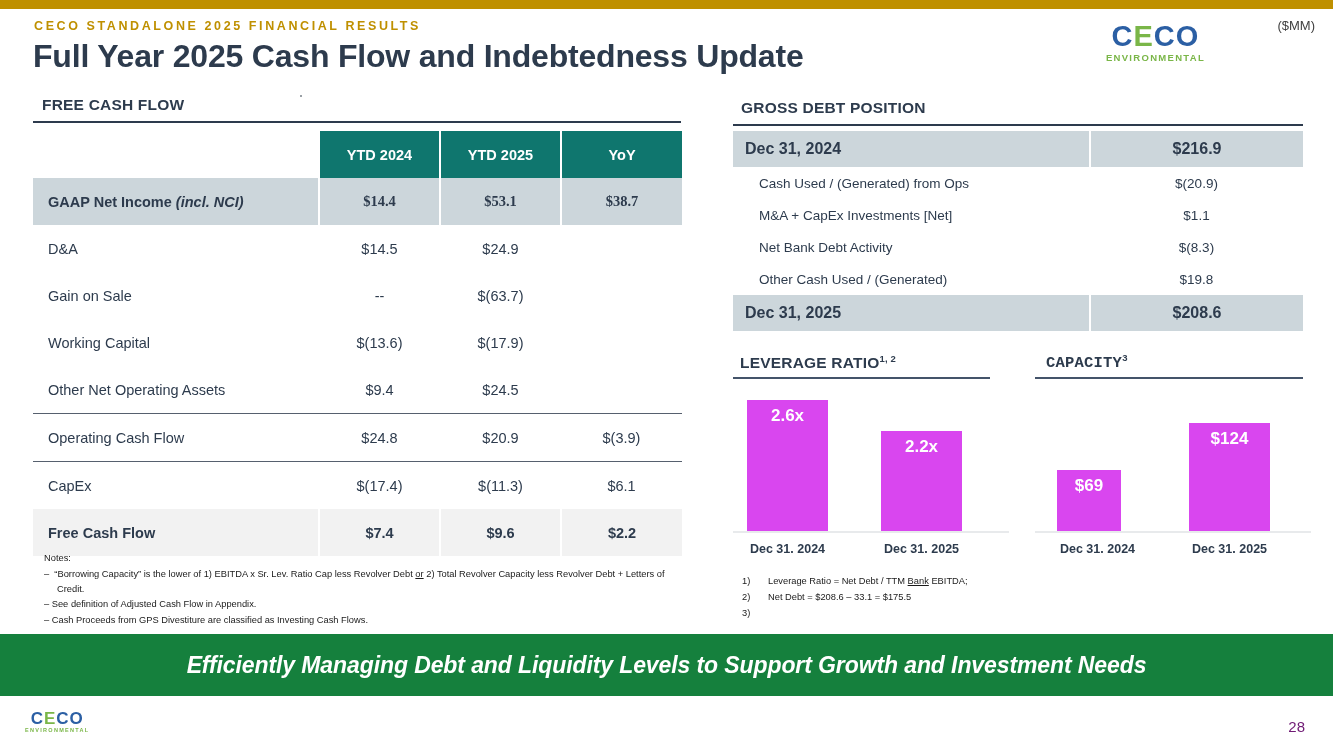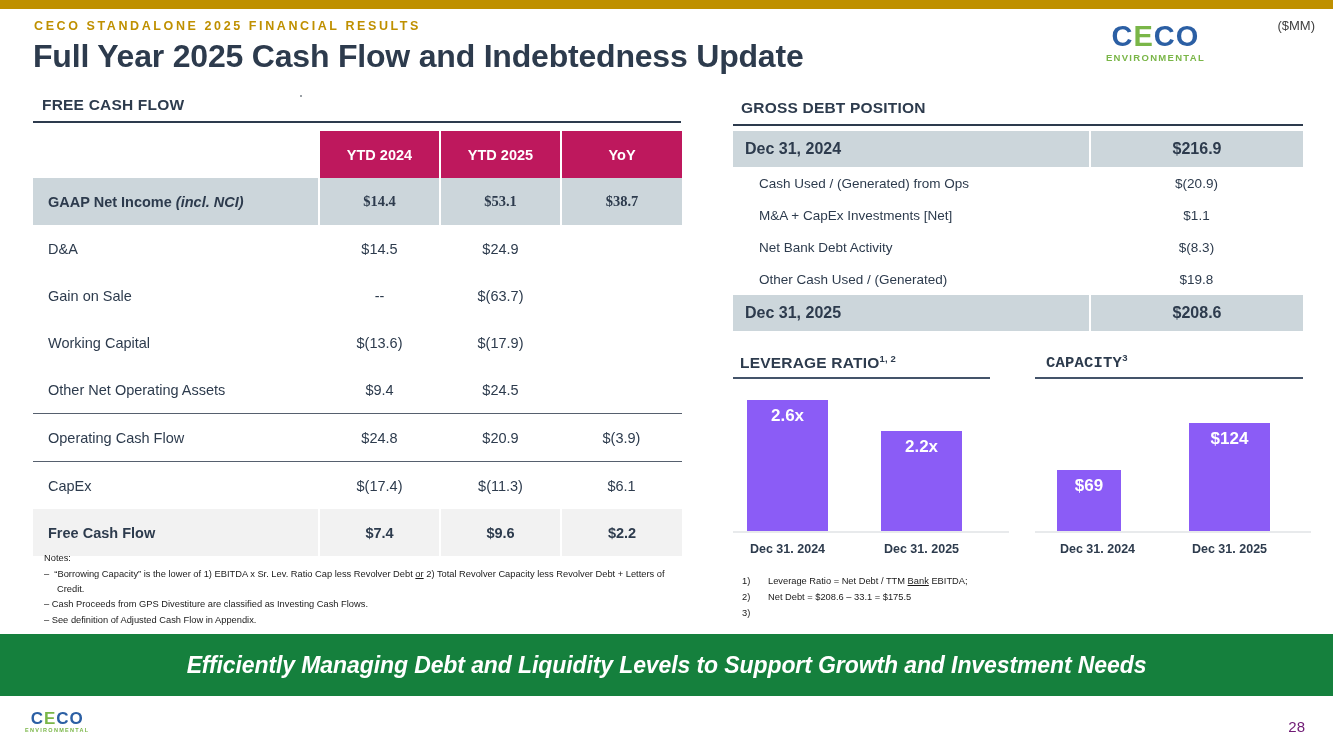--- a/index.html
+++ b/index.html
@@ -100,21 +100,21 @@
     font-size: 14.5px;
   }
   #fcf-table col.c-label { width: 286px; }
   #fcf-table col.c-num   { width: 121px; }
   #fcf-table th, #fcf-table td {
     padding: 0;
     height: 47px;
     vertical-align: middle;
   }
   #fcf-table th.hdr {
-    background: #be185d;
+    background: #0f766e;
     color: #ffffff;
     font-size: 14.5px;
     font-weight: bold;
     text-align: center;
     border-left: 2px solid #ffffff;
     height: 38px;
   }
   #fcf-table th.hdr-blank { background: transparent; border: none; }
   #fcf-table td.lbl {
     padding-left: 15px;
@@ -169,21 +169,21 @@
   #debt-table tr.band td.d-val { text-align: center; border-left: 2px solid #ffffff; }
   #debt-table tr.item td.d-lbl { padding-left: 26px; font-size: 13.5px; color: #2d3b4d; }
   #debt-table tr.item td.d-val { text-align: center; font-size: 13.5px; color: #2d3b4d; }
 
   
   .chart {
     position: absolute;
   }
   .bar {
     position: absolute;
-    background: #8b5cf6;
+    background: #d946ef;
   }
   .bar-value {
     position: absolute;
     width: 100%;
     text-align: center;
     color: #ffffff;
     font-weight: bold;
     font-size: 17px;
     top: 6px;
   }
@@ -327,22 +327,22 @@
       <td class="num">$7.4</td>
       <td class="num">$9.6</td>
       <td class="num">$2.2</td>
     </tr>
   </tbody>
 </table>
 
 <div class="notes">
   <div class="n-title">Notes:</div>
   <div class="n-item">–&nbsp; “Borrowing Capacity” is the lower of 1) EBITDA x Sr. Lev. Ratio Cap less Revolver Debt <u>or</u> 2) Total Revolver Capacity less Revolver Debt + Letters of Credit.</div>
+  <div class="n-item">–  See definition of Adjusted Cash Flow in Appendix.</div>
   <div class="n-item">–  Cash Proceeds from GPS Divestiture are classified as Investing Cash Flows.</div>
-  <div class="n-item">–  See definition of Adjusted Cash Flow in Appendix.</div>
 </div>
 
 <div class="sec-head" style="left:741px; top:99px;">GROSS DEBT POSITION</div>
 <div class="sec-rule" style="left:733px; top:124px; width:570px;"></div>
 
 <table id="debt-table">
   <colgroup>
       <col class="d-label">
       <col class="d-val">
     </colgroup>

